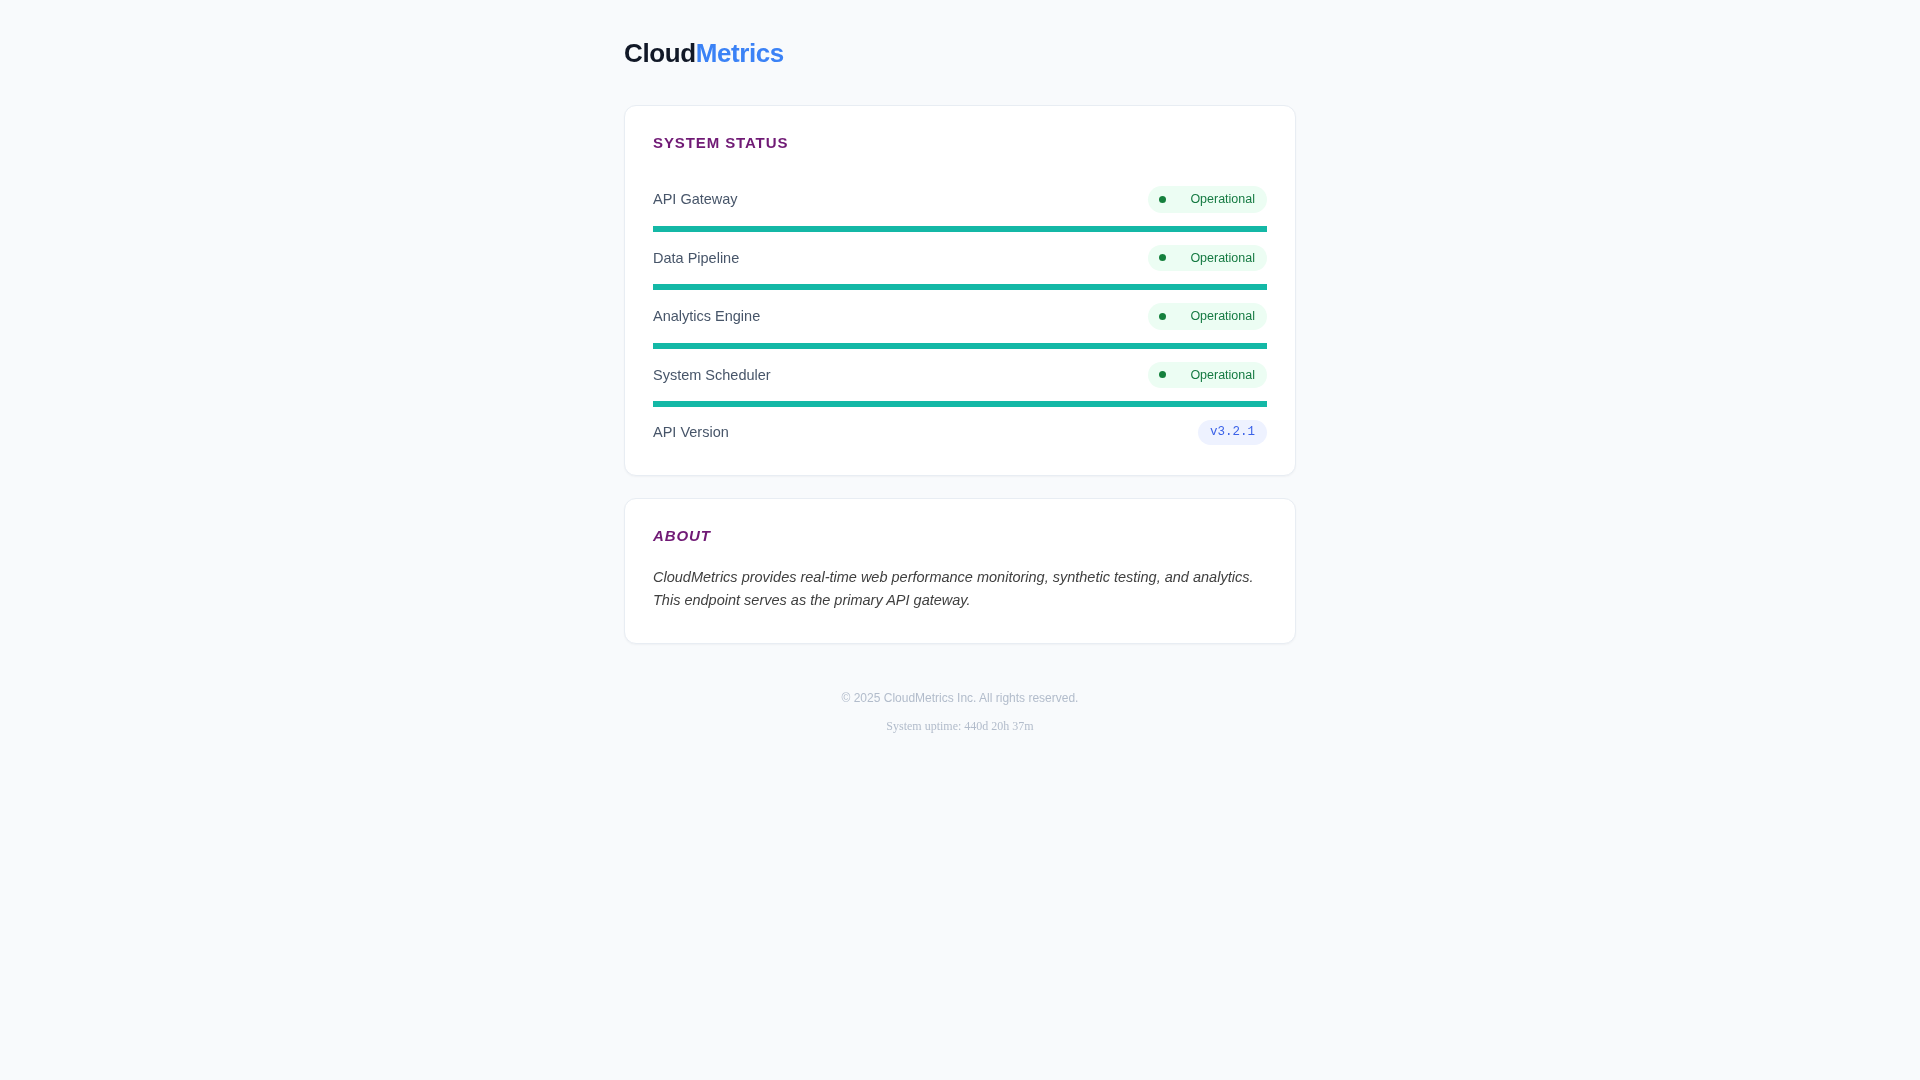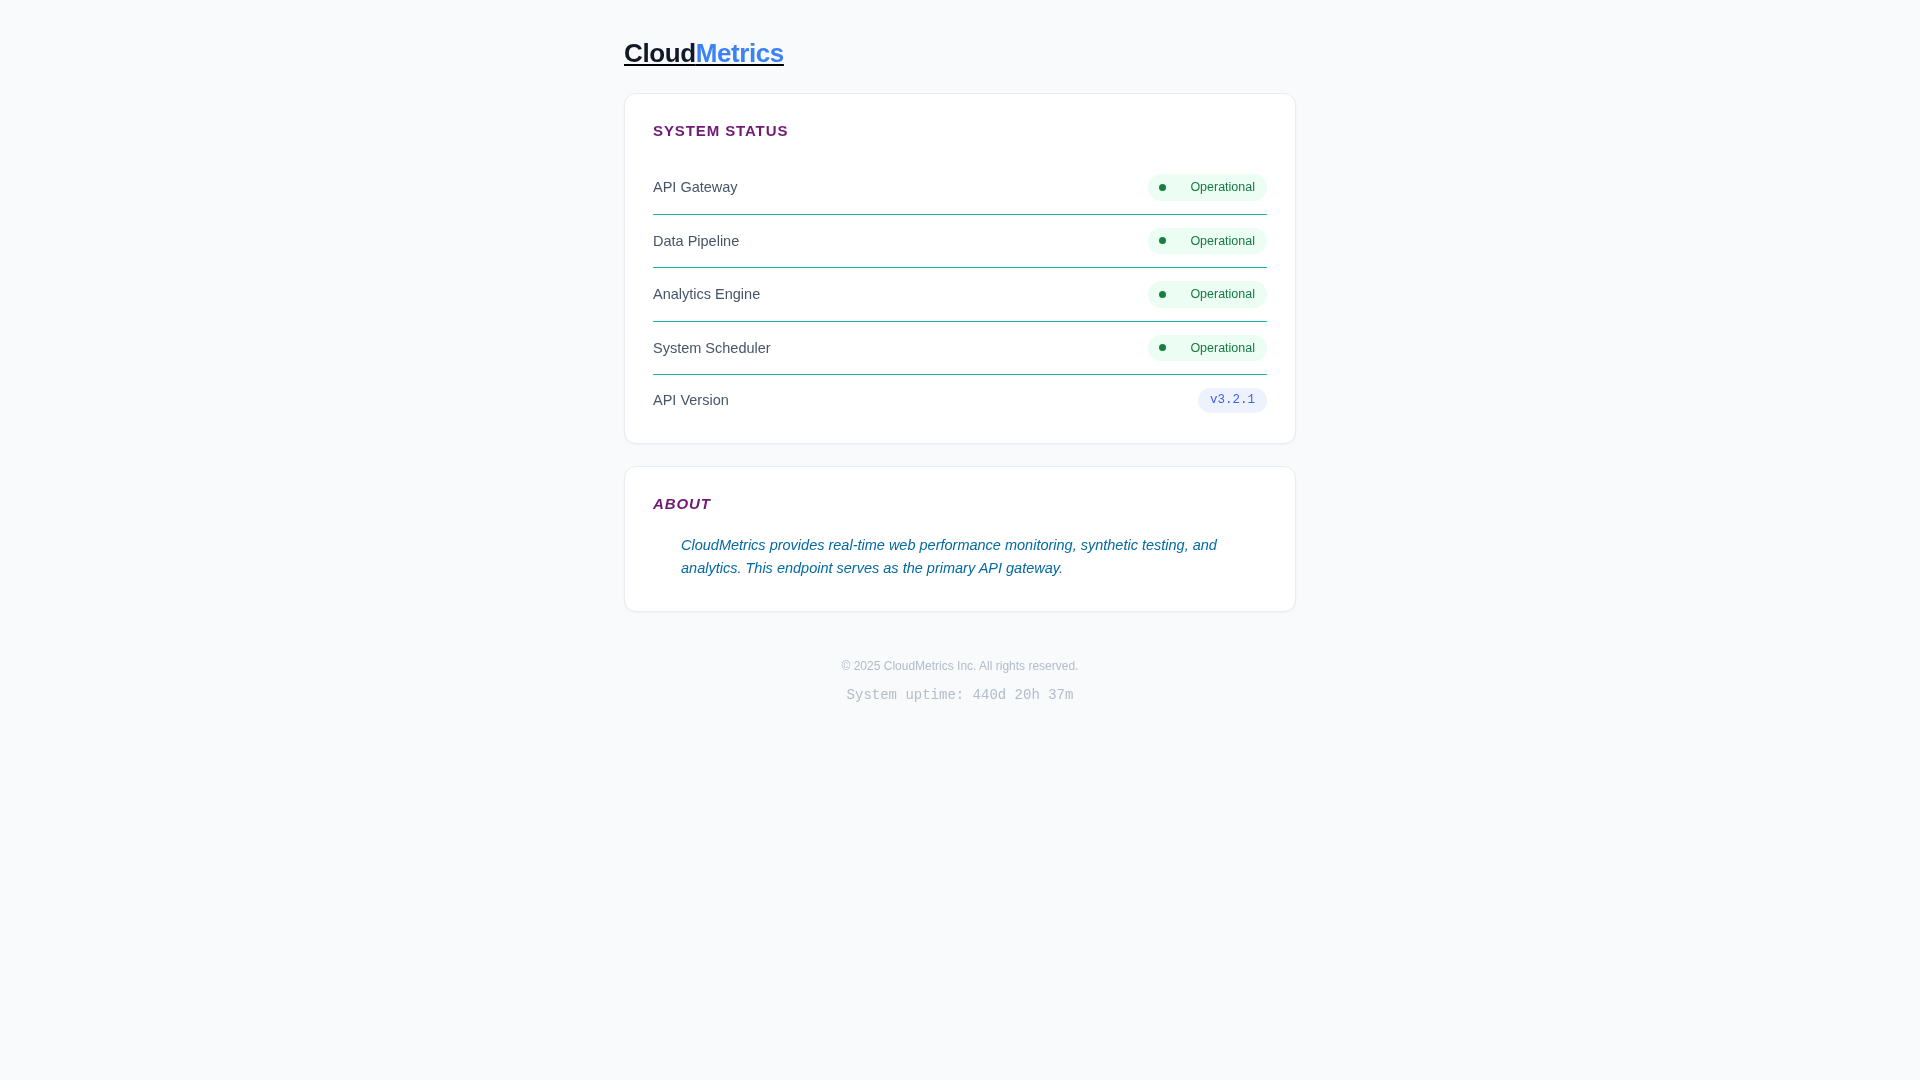--- a/index.html
+++ b/index.html
@@ -23,22 +23,21 @@
 
   .shell {
     width: 672px;
     margin: 0 auto;
     margin-left: 624px;
   }
 
   
   .site-header {
     padding: 0 0 0 0;
-    margin-bottom: 24px;
-    text-decoration: underline;
+    margin-bottom: 36px;
   }
 
   .brand {
     font-size: 26px;
     font-weight: 700;
     letter-spacing: -0.4px;
     line-height: 1.2;
     margin-bottom: 9px;
   }
   .brand-cloud { color: #111827; }
@@ -68,21 +67,21 @@
     text-transform: uppercase;
     margin-bottom: 22px;
   }
 
   
   .status-row {
     display: flex;
     align-items: center;
     justify-content: space-between;
     padding: 13px 0;
-    border-bottom: 1px solid #14b8a6;
+    border-bottom: 6px solid #14b8a6;
   }
   .status-row:last-child { border-bottom: none; padding-bottom: 8px; }
 
   .status-label {
     font-size: 14.5px;
     color: #475569;
     line-height: 1.4;
   }
 
   .badge {
@@ -117,43 +116,42 @@
     font-family: "Liberation Mono", monospace;
     font-size: 12.5px;
   }
 
   
   .about-card { padding-bottom: 30px; font-style: italic; }
 
   .about-para {
     font-size: 14.5px;
     line-height: 1.62;
-    color: #0369a1;
+    color: #404040;
     margin-bottom: 16px;
     max-width: 620px;
-    margin-left: 28px;
   }
   .about-para:last-child { margin-bottom: 0; }
 
   
   .site-footer {
     text-align: center;
     padding-top: 24px;
   }
 
   .footer-copy {
     font-size: 12px;
     color: #b2bccb;
     line-height: 1.4;
     margin-bottom: 12px;
   }
 
   .footer-uptime {
-    font-family: Liberation Mono, monospace;
-    font-size: 14px;
+    font-family: Liberation Serif, serif;
+    font-size: 12px;
     color: #b2bccb;
     line-height: 1.4;
   }
 </style>
 </head>
 <body>
 
 <div class="page">
   <div class="shell">
 

